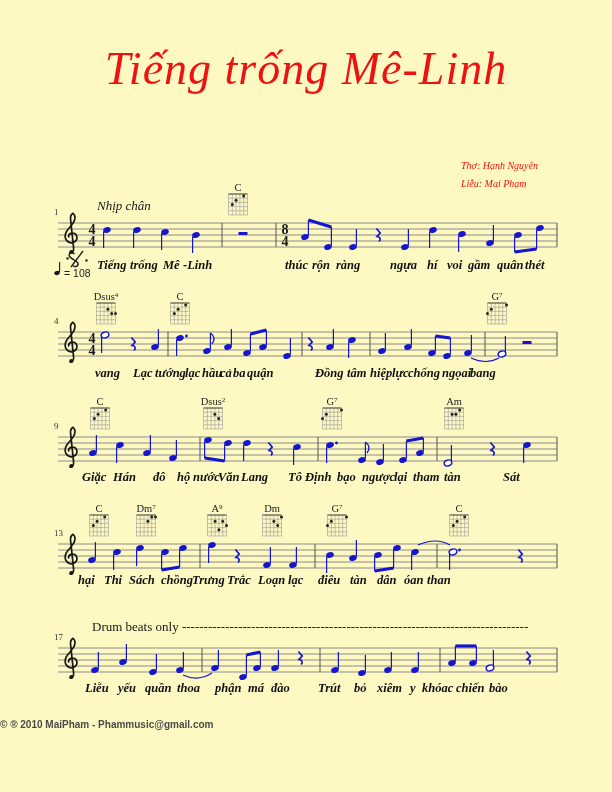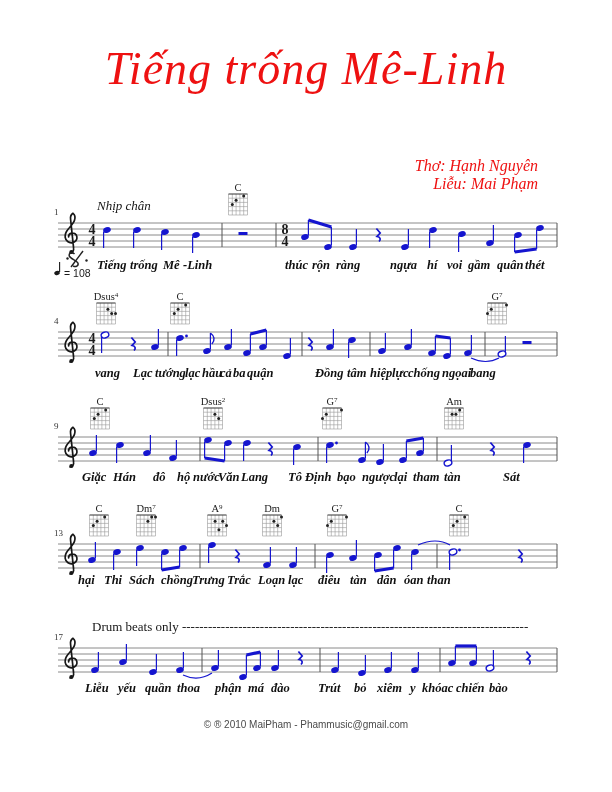--- a/index.html
+++ b/index.html
@@ -1,23 +1,23 @@
 <!DOCTYPE html>
 <html><head>
 <meta charset="utf-8">
 <style>
   html,body{margin:0;padding:0;background:#e8e8e8;}
-  .page{position:relative;width:612px;height:792px;background:#ffffff;margin:0 auto;
+  .page{position:relative;width:612px;height:792px;background:#fef9c3;margin:0 auto;
         font-family:"Liberation Serif","DejaVu Serif",serif;overflow:hidden;}
   .title{position:absolute;top:42px;left:0;width:100%;text-align:center;
          font-style:italic;font-size:46px;letter-spacing:1px;}
-  .credits{position:absolute;top:157px;right:74px;text-align:right;
-           font-style:italic;font-size:16px;line-height:18px;}
-  .footer{position:absolute;top:719px;left:0;width:100%;text-align:center;
-          font-family:"Liberation Sans","DejaVu Sans",sans-serif;font-size:10px;}
+  .credits{position:absolute;top:157px;right:74px;text-align:left;
+           font-style:italic;font-size:10px;line-height:18px;}
+  .footer{position:absolute;top:719px;left:0;width:100%;
+          font-family:"Liberation Sans","DejaVu Sans",sans-serif;font-size:10px;font-weight:bold;}
   svg#score-svg{position:absolute;left:0;top:0;}
   text.lyr{font:italic bold 12.5px "Liberation Serif","DejaVu Serif",serif;fill:#101010;}
   text.msno{font:9px "Liberation Serif","DejaVu Serif",serif;fill:#333;}
   text.tsig{font:bold 14px "Liberation Serif","DejaVu Serif",serif;fill:#1a1a1a;text-anchor:middle;}
   text.chlbl{font:10.5px "Liberation Serif","DejaVu Serif",serif;fill:#222;text-anchor:middle;}
   text.anno{font:13px "Liberation Serif","DejaVu Serif",serif;fill:#151515;}
   text.anno.it{font-style:italic;}
   text.tempo{font:10.5px "Liberation Sans","DejaVu Sans",sans-serif;fill:#1a1a1a;}
 </style>
 </head>

